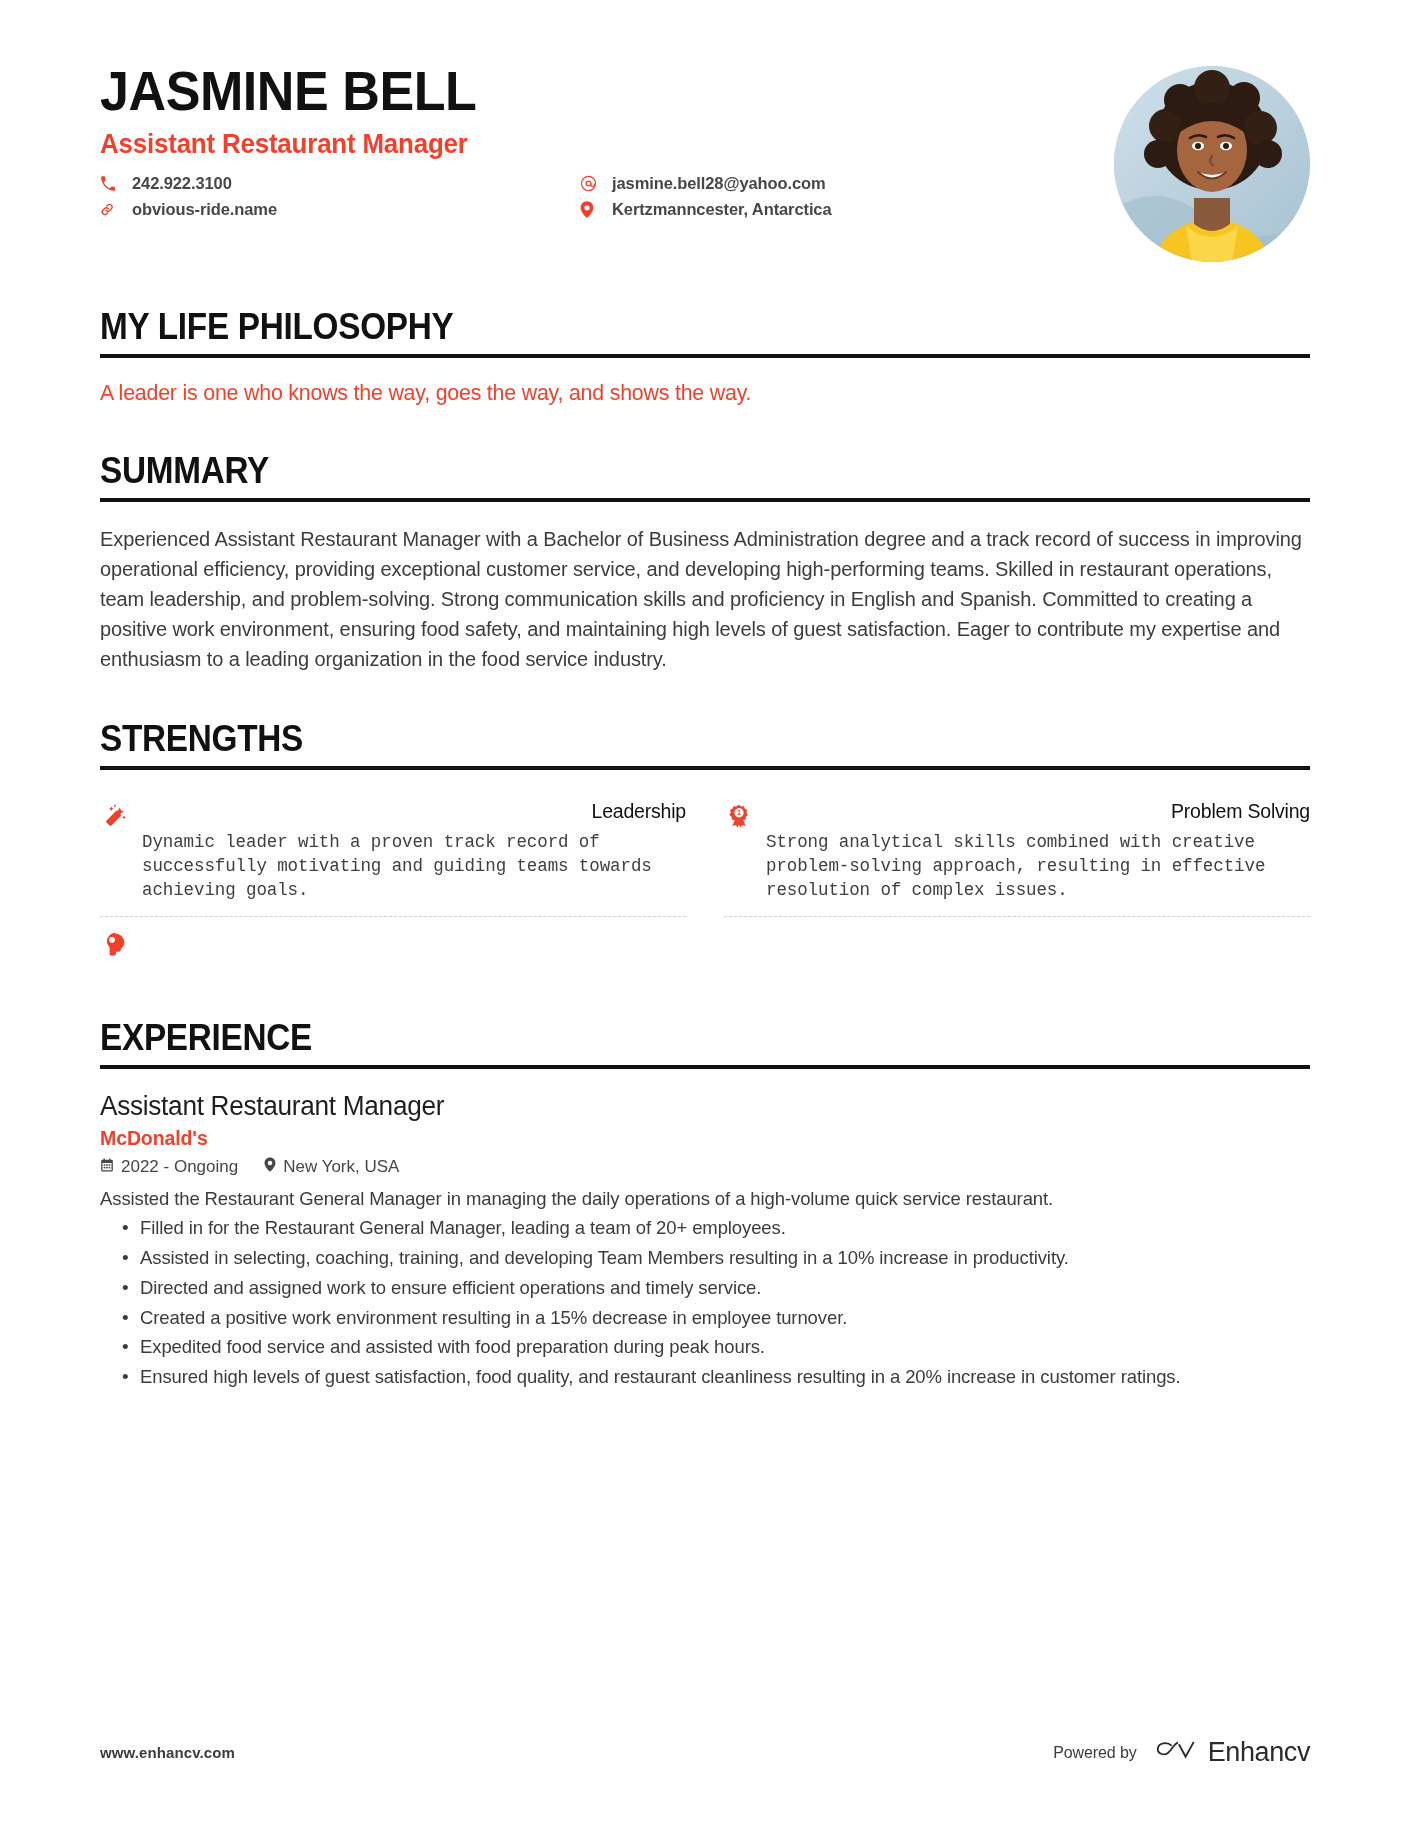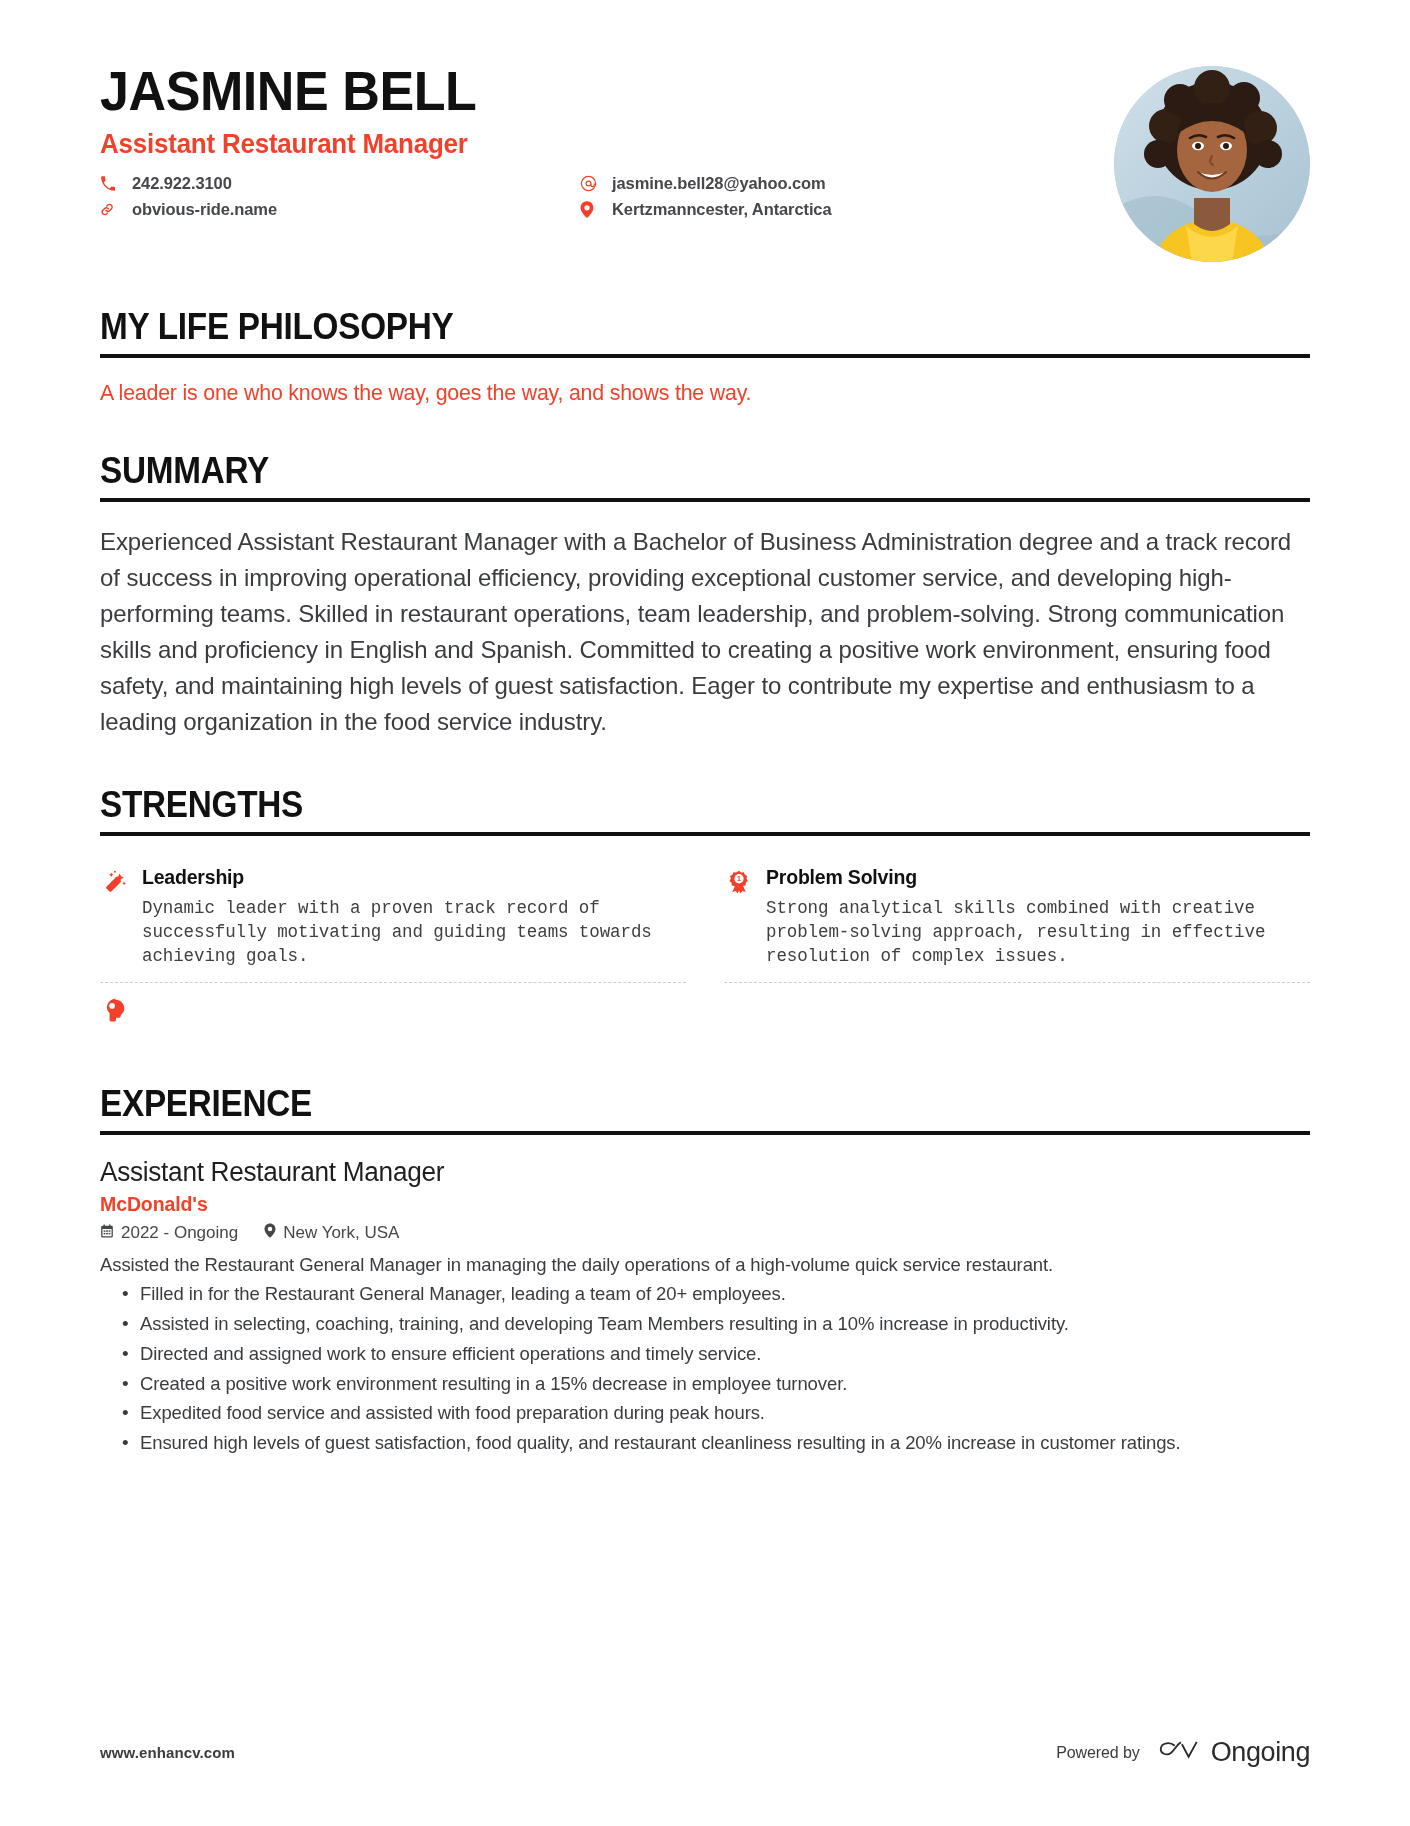--- a/index.html
+++ b/index.html
@@ -99,21 +99,21 @@
   .philosophy-text {
     margin-top: 22px;
     font-size: 22px;
     color: #f3402a;
     letter-spacing: -0.2px;
     transform: scaleX(0.97);
     transform-origin: left center;
   }
   .summary-text {
     margin-top: 22px;
-    font-size: 24px;
+    font-size: 20px;
     line-height: 1.5;
     color: #3a3c40;
     letter-spacing: -0.1px;
     max-width: 1215px;
   }
 
   
   .strengths-grid {
     margin-top: 20px;
     display: grid;
@@ -130,23 +130,24 @@
   .strength.no-border { border-bottom: none; }
   .strength-icon {
     width: 30px; min-width: 30px;
     height: 30px;
     display: flex; align-items: center; justify-content: center;
     margin-top: 2px;
   }
   .strength-body { flex: 1; }
   .strength-name {
     font-size: 19.5px;
-    font-weight: 700;
+    font-weight: 400;
     color: #111;
     letter-spacing: -0.2px;
+    text-align: right;
   }
   .strength-desc {
     margin-top: 7px;
     font-size: 17.5px;
     line-height: 1.38;
     color: #404040;
     letter-spacing: -0.1px;
     font-family: Liberation Mono, monospace;
   }
 
@@ -450,18 +451,18 @@
     <div class="footer-url">www.enhancv.com</div>
     <div class="footer-right">
       <div class="powered-by">Powered by</div>
       <div class="brand">
         <span>
           <svg width="44" height="26" viewBox="0 0 46 26" fill="none" stroke="#2b2b2b" stroke-width="1.9">
             <path d="M17.5 7.5 C12.5 3, 4 4.5, 3 10 C2 15.5, 9 18.5, 13.5 15 C18 11.5, 19.5 6, 24 4"></path>
             <path d="M25 6 l7 13 l8.5 -15.5"></path>
           </svg>
         </span>
-        <span class="brand-name">Ongoing</span>
+        <span class="brand-name">Enhancv</span>
       </div>
     </div>
   </div>
 
 </div>
 
 </body></html>

